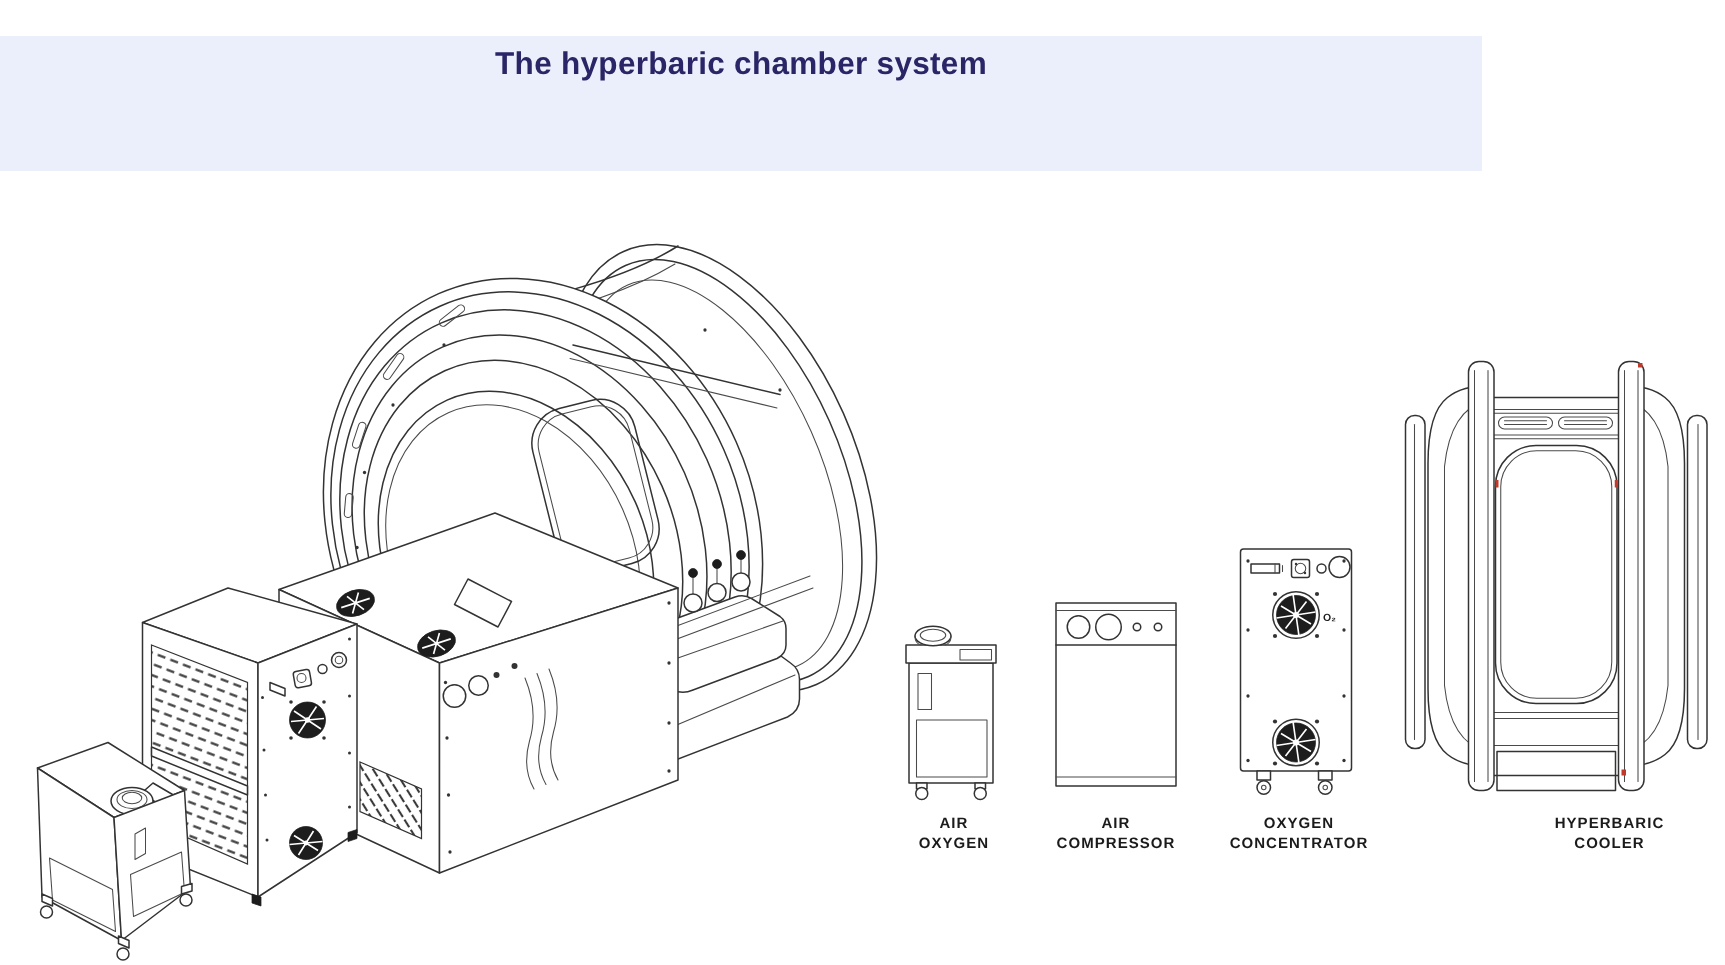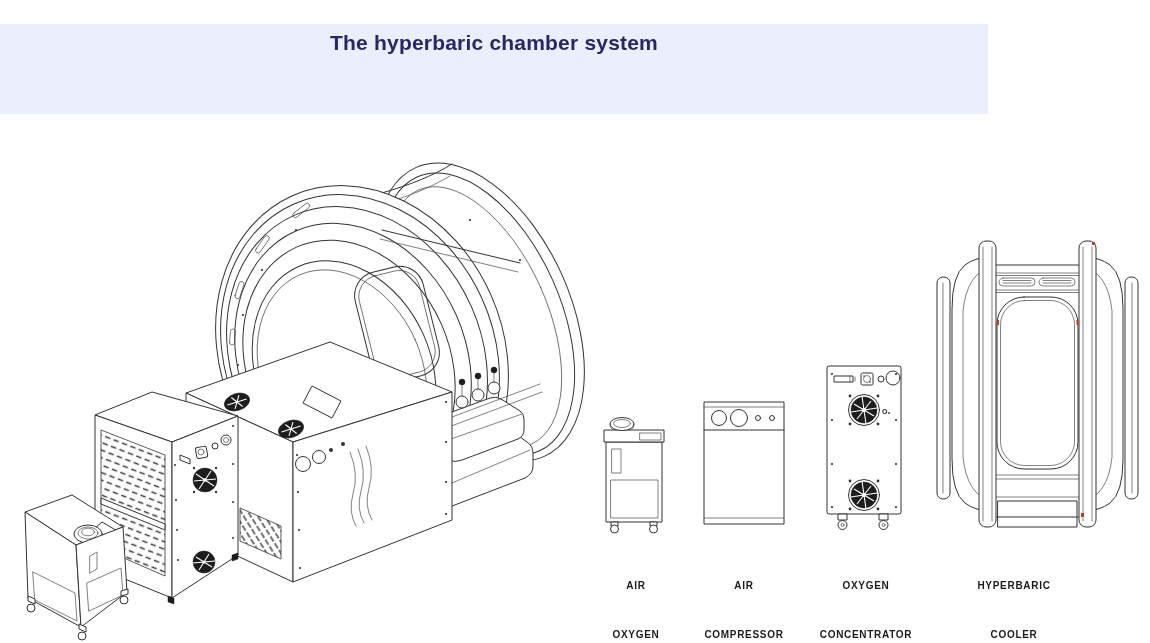--- a/index.html
+++ b/index.html
@@ -11,21 +11,21 @@
   .title{
     margin:0;padding-top:7px;text-align:center;
     font-size:21px;font-weight:bold;color:#2A2567;letter-spacing:.2px;
   }
   .art{position:absolute;display:block;}
   .lbl{
     position:absolute;top:544px;text-align:center;
     font-size:10px;font-weight:bold;letter-spacing:.7px;
     color:#1B1B1B;line-height:12.5px;
   }
-  .lbl span{display:block;margin-top:36px;}
+  .lbl span{display:block;}
   
   .fw{fill:#ffffff;stroke:#333333;stroke-width:1;stroke-linejoin:round;}
   .ln{fill:none;stroke:#333333;stroke-width:1;stroke-linecap:round;stroke-linejoin:round;}
   .ln2{fill:none;stroke:#4a4a4a;stroke-width:.7;stroke-linecap:round;stroke-linejoin:round;}
   .dk{fill:#1d1d1d;stroke:#1d1d1d;stroke-width:.5;}
   .wt{fill:none;stroke:#ffffff;stroke-width:1.1;}
   .scw{fill:#333333;stroke:none;}
   .red{fill:#C0392B;stroke:none;}
   .o2t{font-size:7px;font-weight:bold;fill:#1d1d1d;}
 </style>
@@ -319,18 +319,18 @@
     <span>OXYGEN</span>
   </div>
   <div class="lbl" style="left:684px;width:120px">
     <span>AIR</span>
     <span>COMPRESSOR</span>
   </div>
   <div class="lbl" style="left:796px;width:140px">
     <span>OXYGEN</span>
     <span>CONCENTRATOR</span>
   </div>
-  <div class="lbl" style="left:944px;width:140px">
+  <div class="lbl" style="left:1003px;width:140px">
     <span>HYPERBARIC</span>
     <span>COOLER</span>
   </div>
 
 </main>
 
 </body></html>

